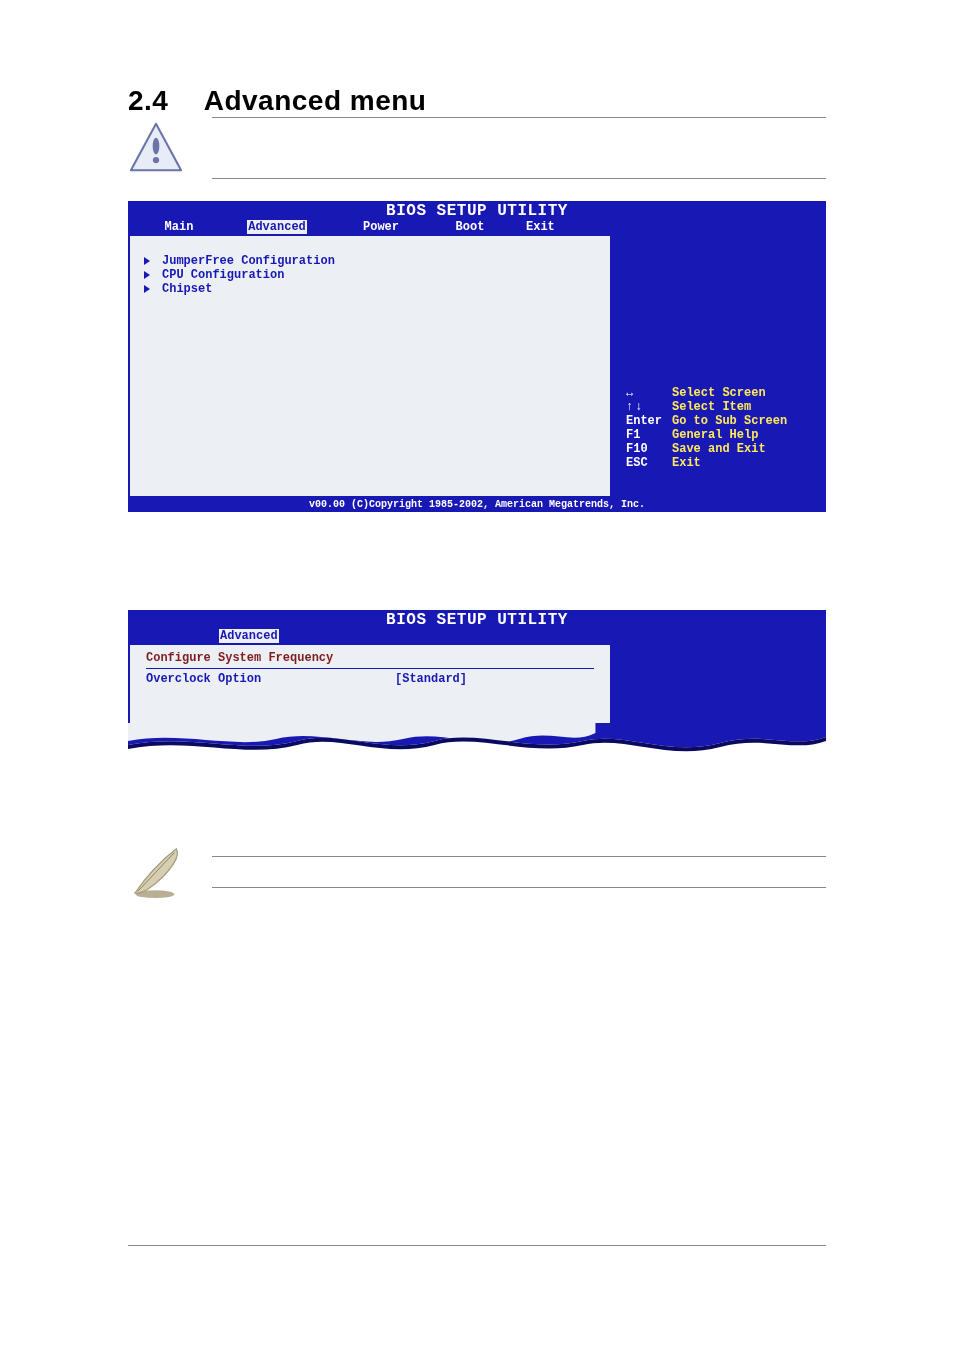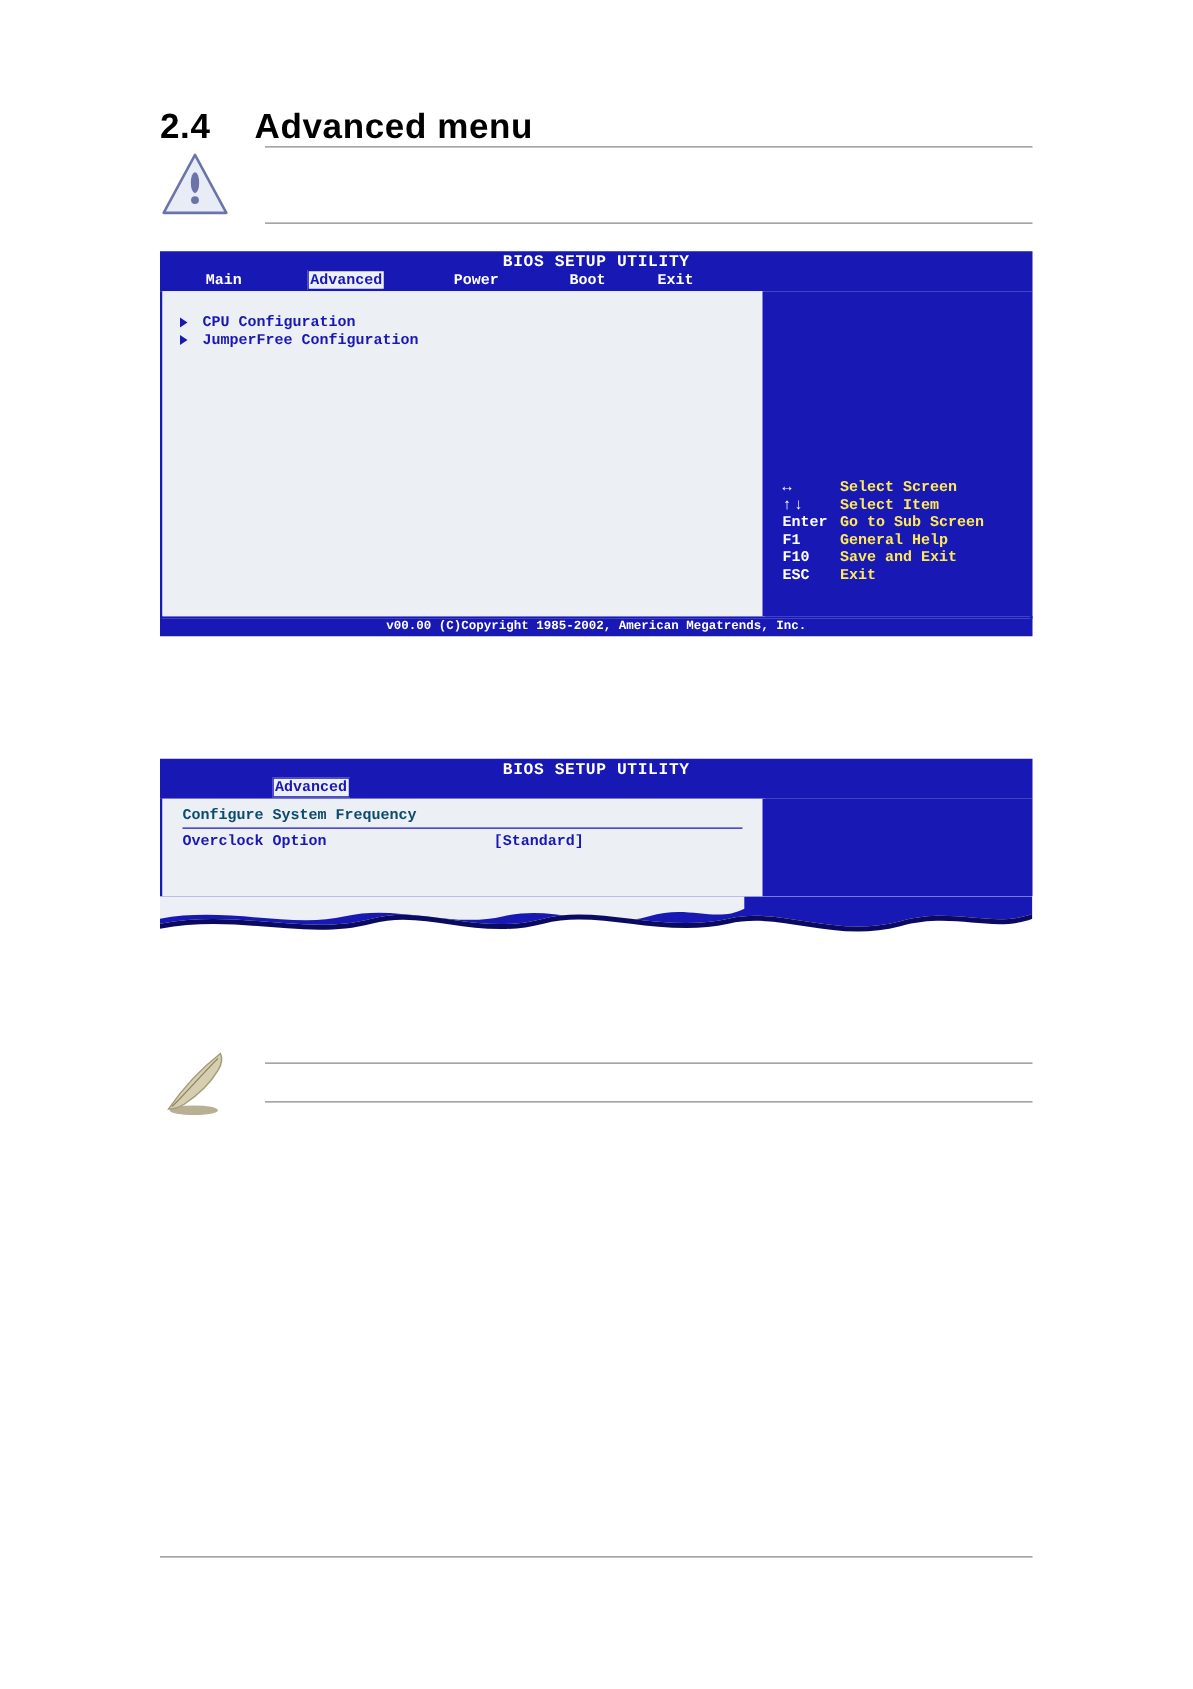--- a/index.html
+++ b/index.html
@@ -53,21 +53,21 @@
     font-size: 12px;
   }
   .bios-headbar {
     background: #1818b5;
     color: #fff;
     text-align: center;
     padding: 1px 0 0 0;
   }
   .bios-title {
     letter-spacing: 0.5px;
-    font-size: 13px;
+    font-size: 16px;
   }
   .bios-tabs {
     display: flex;
     gap: 14px;
     padding: 0 24px 2px 24px;
   }
   .bios-tab {
     padding: 0 14px 0 0;
     font-size: 12px;
     position: relative;
@@ -151,21 +151,21 @@
     height: 78px;
   }
   .bios2-left {
     flex: 1;
     background: #eceff4;
     color: #1818b5;
     border-right: 2px solid #1818b5;
     padding: 6px 16px 4px 16px;
   }
   .cfg-title {
-    color: #0c4a6e;
+    color: #7f1d1d;
     background: #eceff4;
     padding-bottom: 3px;
     margin-bottom: 3px;
     border-bottom: 1px solid #1818b5;
   }
   .cfg-row { display:flex; }
   .cfg-label { width: 249px; }
   .bios2-right {
     width: 212px;
     background: #1818b5;
@@ -237,25 +237,29 @@
         <div class="bios-tab sel w2"><span>Advanced</span></div>
         <div class="bios-tab w3"><span>Power</span></div>
         <div class="bios-tab w4"><span>Boot</span></div>
         <div class="bios-tab"><span>Exit</span></div>
       </div>
     </div>
     <div class="bios-body">
       <div class="bios-left">
         <div class="bios-item">
             <span class="tri"></span>
+            <span>JumperFree Configuration</span>
+          </div>
+        <div class="bios-item">
+            <span class="tri"></span>
             <span>CPU Configuration</span>
           </div>
         <div class="bios-item">
             <span class="tri"></span>
-            <span>JumperFree Configuration</span>
+            <span>Chipset</span>
           </div>
       </div>
       <div class="bios-right">
         <div class="bios-help">
           <div class="bios-help-row">
               <span class="hk sym">↔</span>
               <span class="hv">Select Screen</span>
             </div>
           <div class="bios-help-row">
               <span class="hk sym">↑↓</span>

